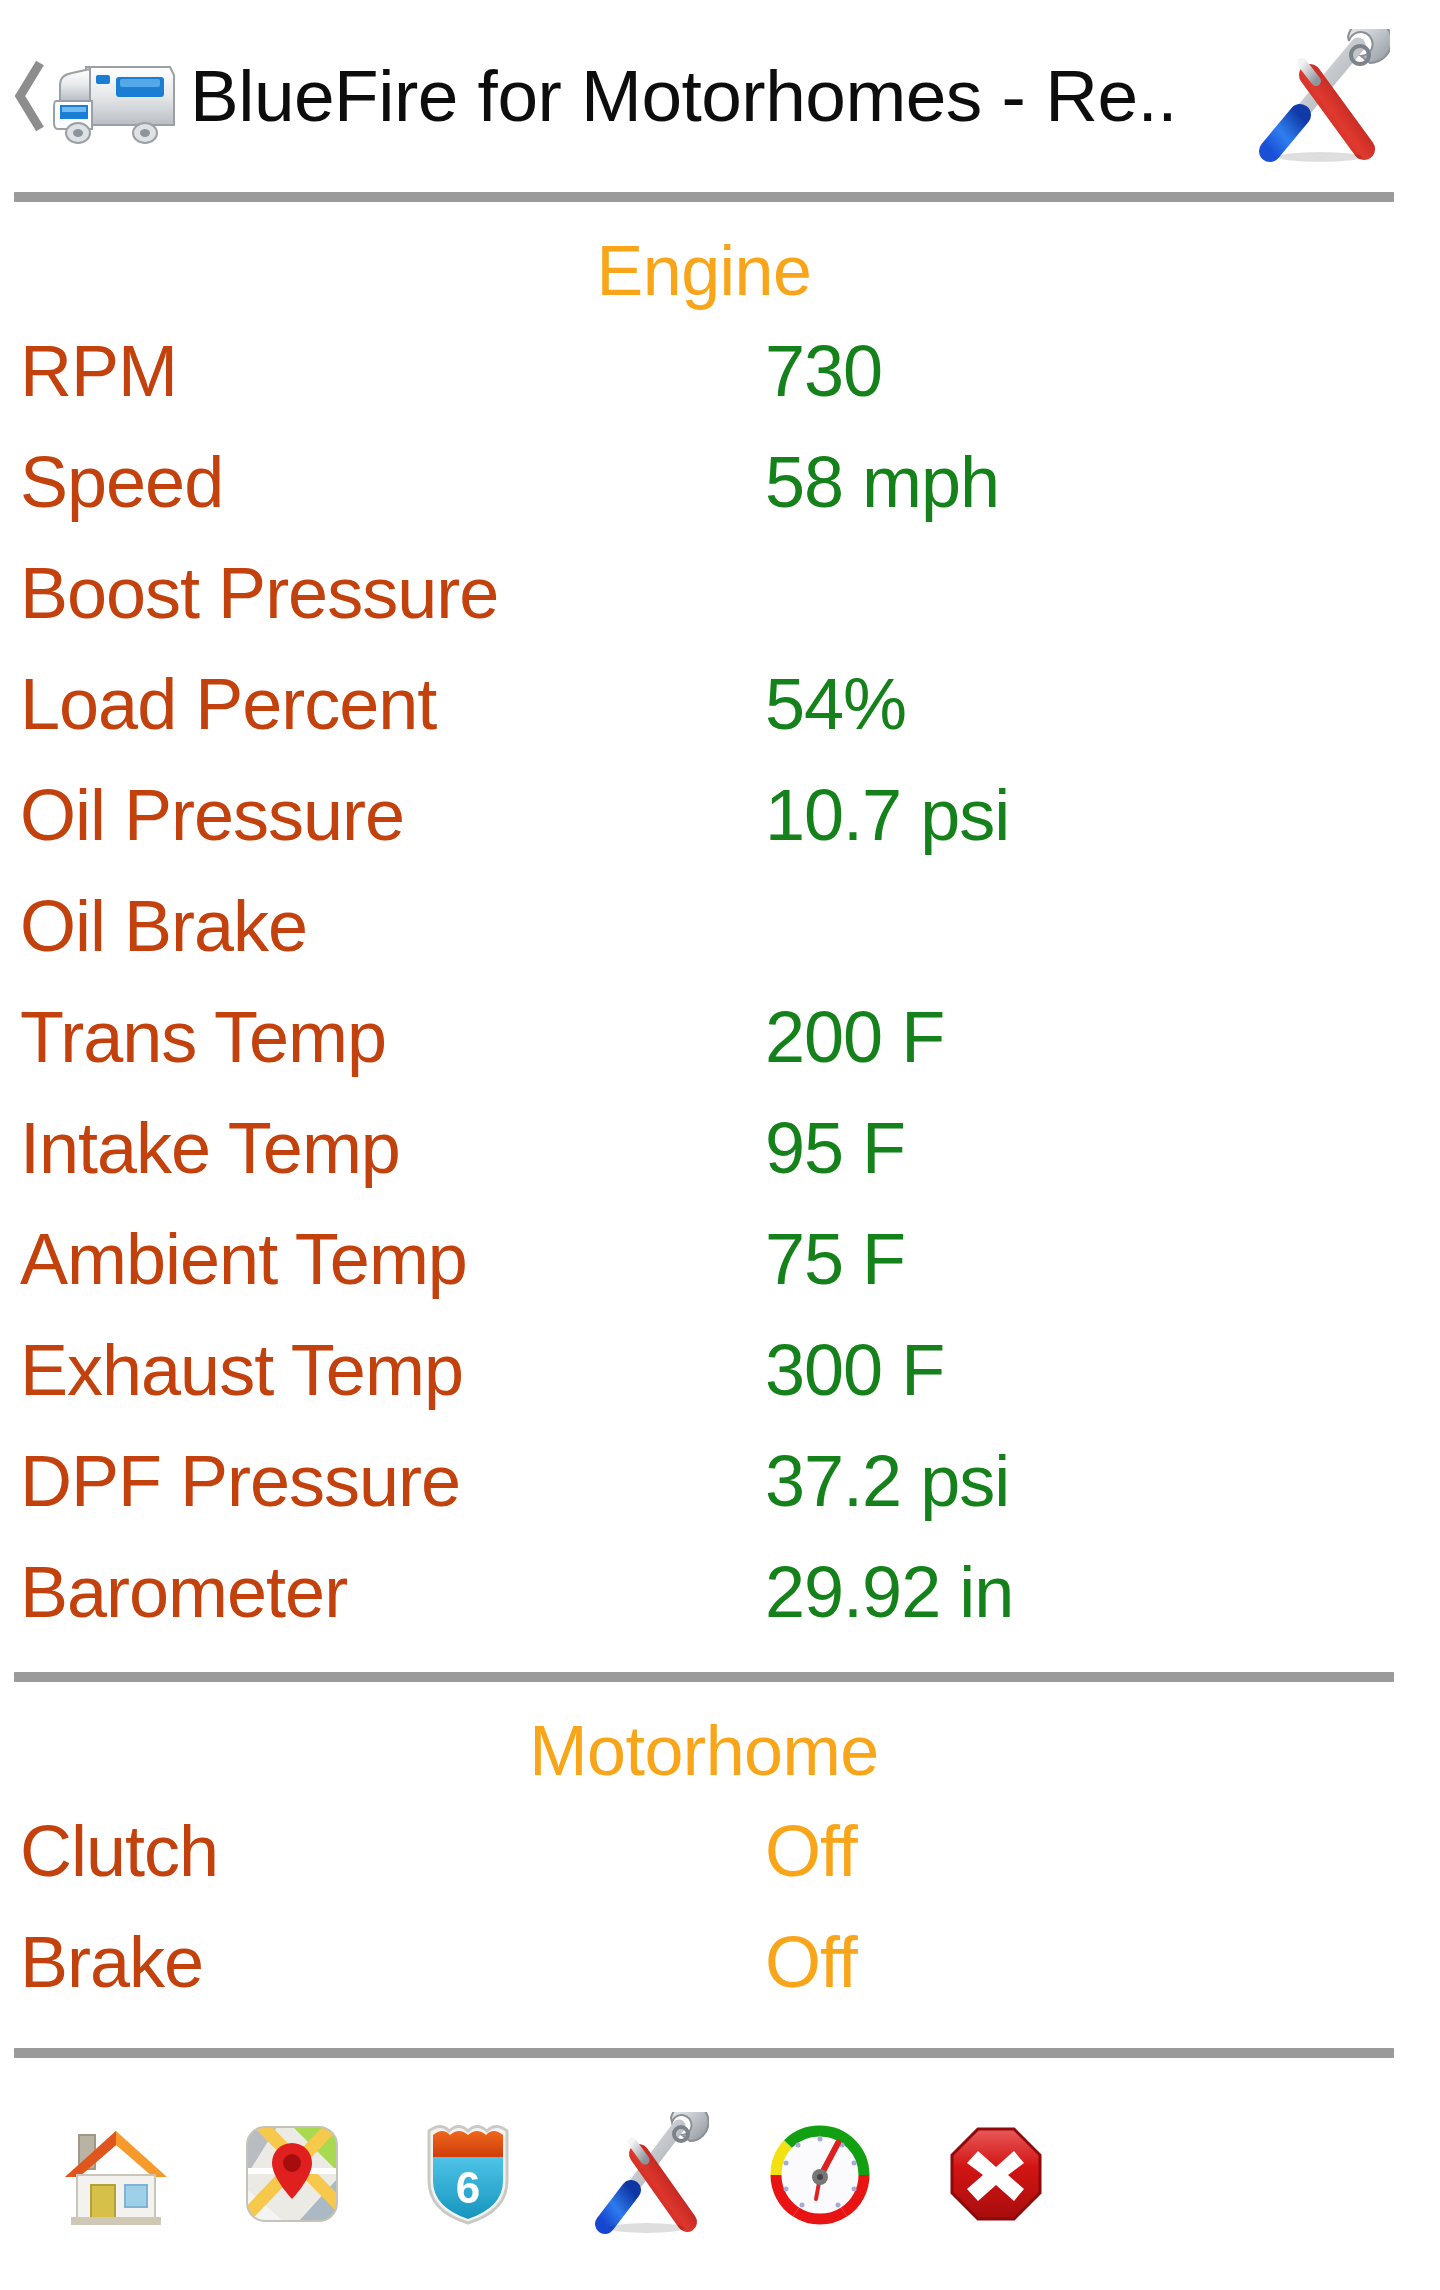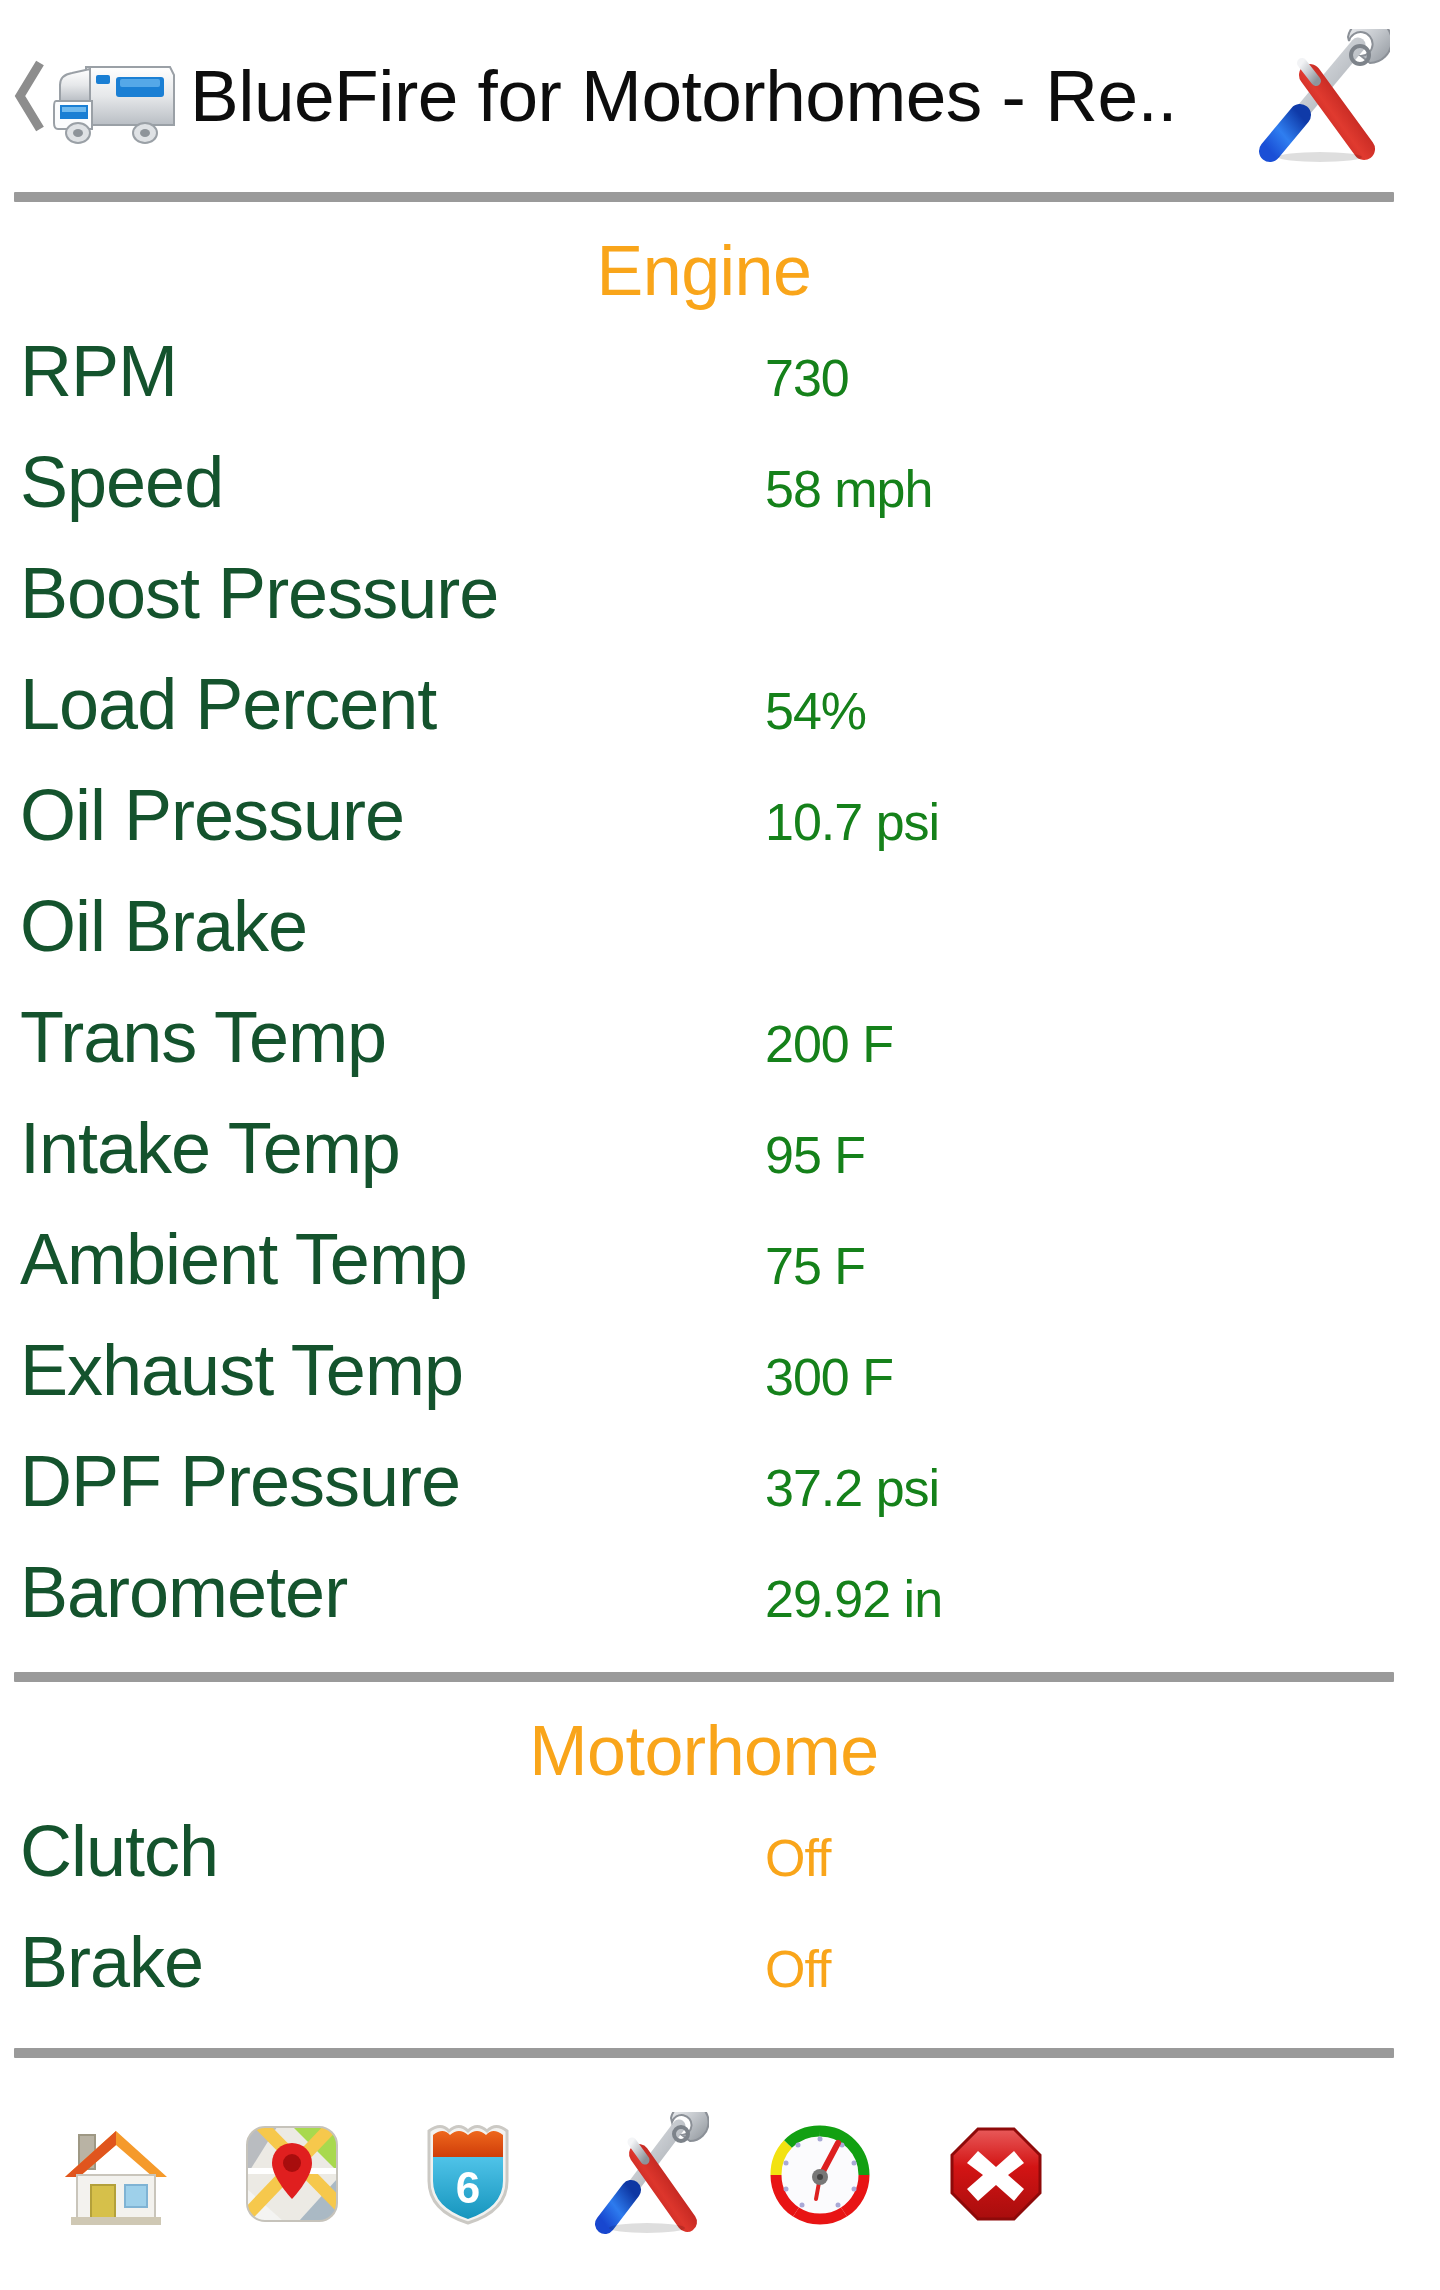--- a/index.html
+++ b/index.html
@@ -100,28 +100,28 @@
   .row {
     display: flex;
     align-items: baseline;
     height: 111px;
   }
 
   .row-label {
     flex: 0 0 745px;
     font-size: 72px;
     line-height: 111px;
-    color: #14532d;
+    color: #c2410c;
     letter-spacing: -1px;
     white-space: nowrap;
   }
 
   .row-value {
     flex: 1 1 auto;
-    font-size: 52px;
+    font-size: 72px;
     line-height: 111px;
     letter-spacing: -1px;
     white-space: nowrap;
     color: #15811a;
   }
 
   .row-value.warn { color: #f9a51a; }
 
   .section-divider {
     height: 10px;

